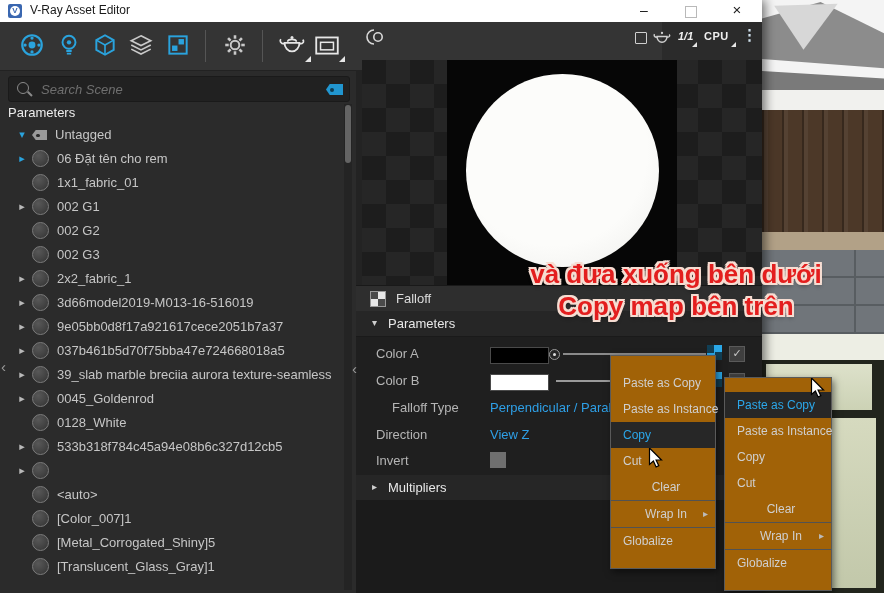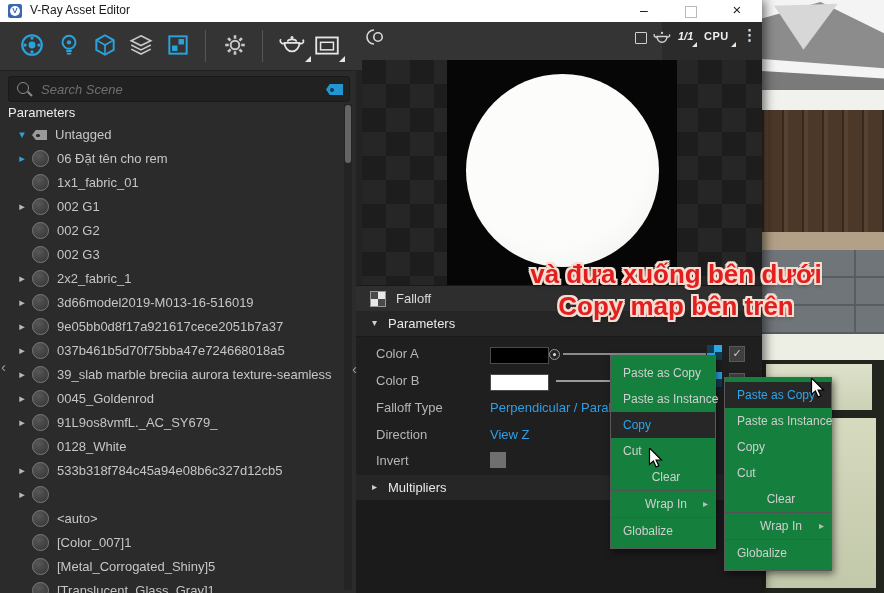--- a/index.html
+++ b/index.html
@@ -116,21 +116,21 @@
   .checkbox.blank{background:#6f6f6f;border-color:#6f6f6f;}
   .panel-rest{position:absolute;left:356px;top:500px;width:406px;height:93px;background:#1b1b1b;}
 
   
   .annot{position:absolute;left:500px;top:258px;width:352px;text-align:center;z-index:5;
     font-weight:bold;font-size:26px;line-height:32px;color:#e31e1e;letter-spacing:0;
     text-shadow:-2px -2px 0 #f6ddd2,2px -2px 0 #f6ddd2,-2px 2px 0 #f6ddd2,2px 2px 0 #f6ddd2,
                  0 -2px 0 #f6ddd2,0 2px 0 #f6ddd2,-2px 0 0 #f6ddd2,2px 0 0 #f6ddd2,0 3px 4px rgba(0,0,0,.4);}
 
   
-  .menu{position:absolute;background:#15803d;border:1px solid #5a5a5a;box-shadow:2px 3px 7px rgba(0,0,0,.5);padding:4px 0;}
+  .menu{position:absolute;background:#a16207;border:1px solid #5a5a5a;box-shadow:2px 3px 7px rgba(0,0,0,.5);padding:14px 0;}
   .menu-item{height:26px;line-height:26px;padding:0 6px 0 12px;font-size:12px;color:#cfcfcf;position:relative;white-space:nowrap;}
   .menu-item.hl{color:#2ba7ea;background:#272727;}
   .menu-item.sep-after{border-bottom:1px solid #525252;text-align:center;}
   .submenu-arrow{position:absolute;right:7px;top:0;font-size:10px;color:#bbb;}
   .submenu-arrow::before{content:"▸";}
   .cursor{position:absolute;z-index:9;}
 </style>
 </head>
 <body>
 
@@ -336,25 +336,20 @@
           <span class="mico ico-sphere"></span>
           <span class="mlabel">39_slab marble breciia aurora texture-seamless</span>
         </div>
 
         <div class="mat-row">
           <span class="tri arw-right"></span>
           <span class="mico ico-sphere"></span>
           <span class="mlabel">0045_Goldenrod</span>
         </div>
 
-        <div class="mat-row">
-          <span class="tri arw-right"></span>
-          <span class="mico ico-sphere"></span>
-          <span class="mlabel">91L9os8vmfL._AC_SY679_</span>
-        </div>
 
         <div class="mat-row">
           <span class="tri"></span>
           <span class="mico ico-sphere"></span>
           <span class="mlabel">0128_White</span>
         </div>
 
         <div class="mat-row">
           <span class="tri arw-right"></span>
           <span class="mico ico-sphere"></span>
@@ -420,21 +415,21 @@
     <span class="slider-line" style="left:563px;top:353px;width:143px"></span>
     <span class="slot-ico" style="left:707px;top:345px"></span>
     <span class="checkbox" style="left:729px;top:346px">✓</span>
 
     <span class="p-label" style="left:376px;top:373px">Color B</span>
     <span class="swatch" style="left:490px;top:374px;background:#fff"></span>
     <span class="slider-line" style="left:556px;top:380px;width:150px;background:#9a9a9a"></span>
     <span class="slot-ico" style="left:707px;top:372px"></span>
     <span class="checkbox" style="left:729px;top:373px">✓</span>
 
-    <span class="p-label" style="left:376px;top:400px">Falloff Type</span>
+    <span class="p-label" style="left:392px;top:400px">Falloff Type</span>
     <span class="p-link" style="left:490px;top:400px">Perpendicular / Parallel</span>
 
     <span class="p-label" style="left:376px;top:427px">Direction</span>
     <span class="p-link" style="left:490px;top:427px">View Z</span>
 
     <span class="p-label" style="left:376px;top:453px">Invert</span>
     <span class="checkbox blank" style="left:490px;top:452px"></span>
 
     <div class="sec-header" style="top:475px">
       <span class="sec-arrow">▸</span>

